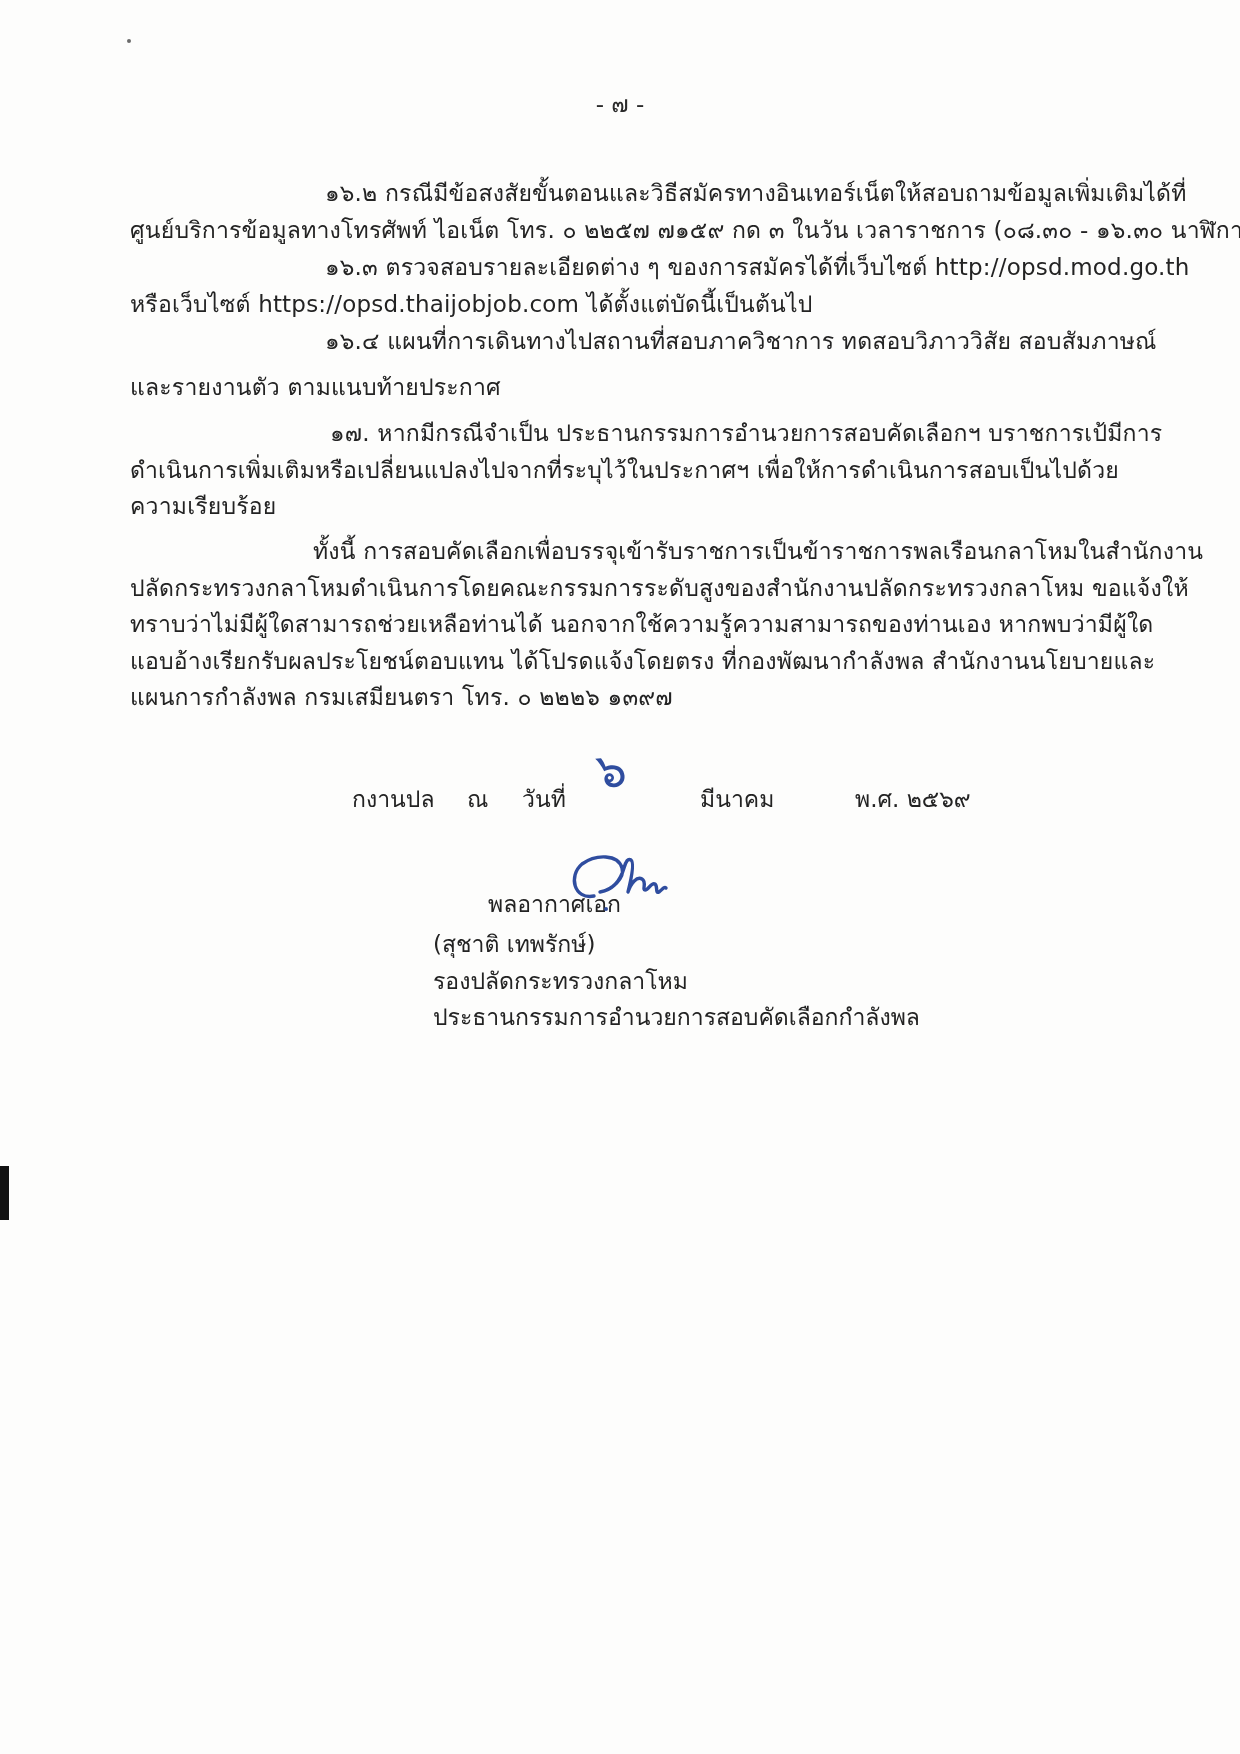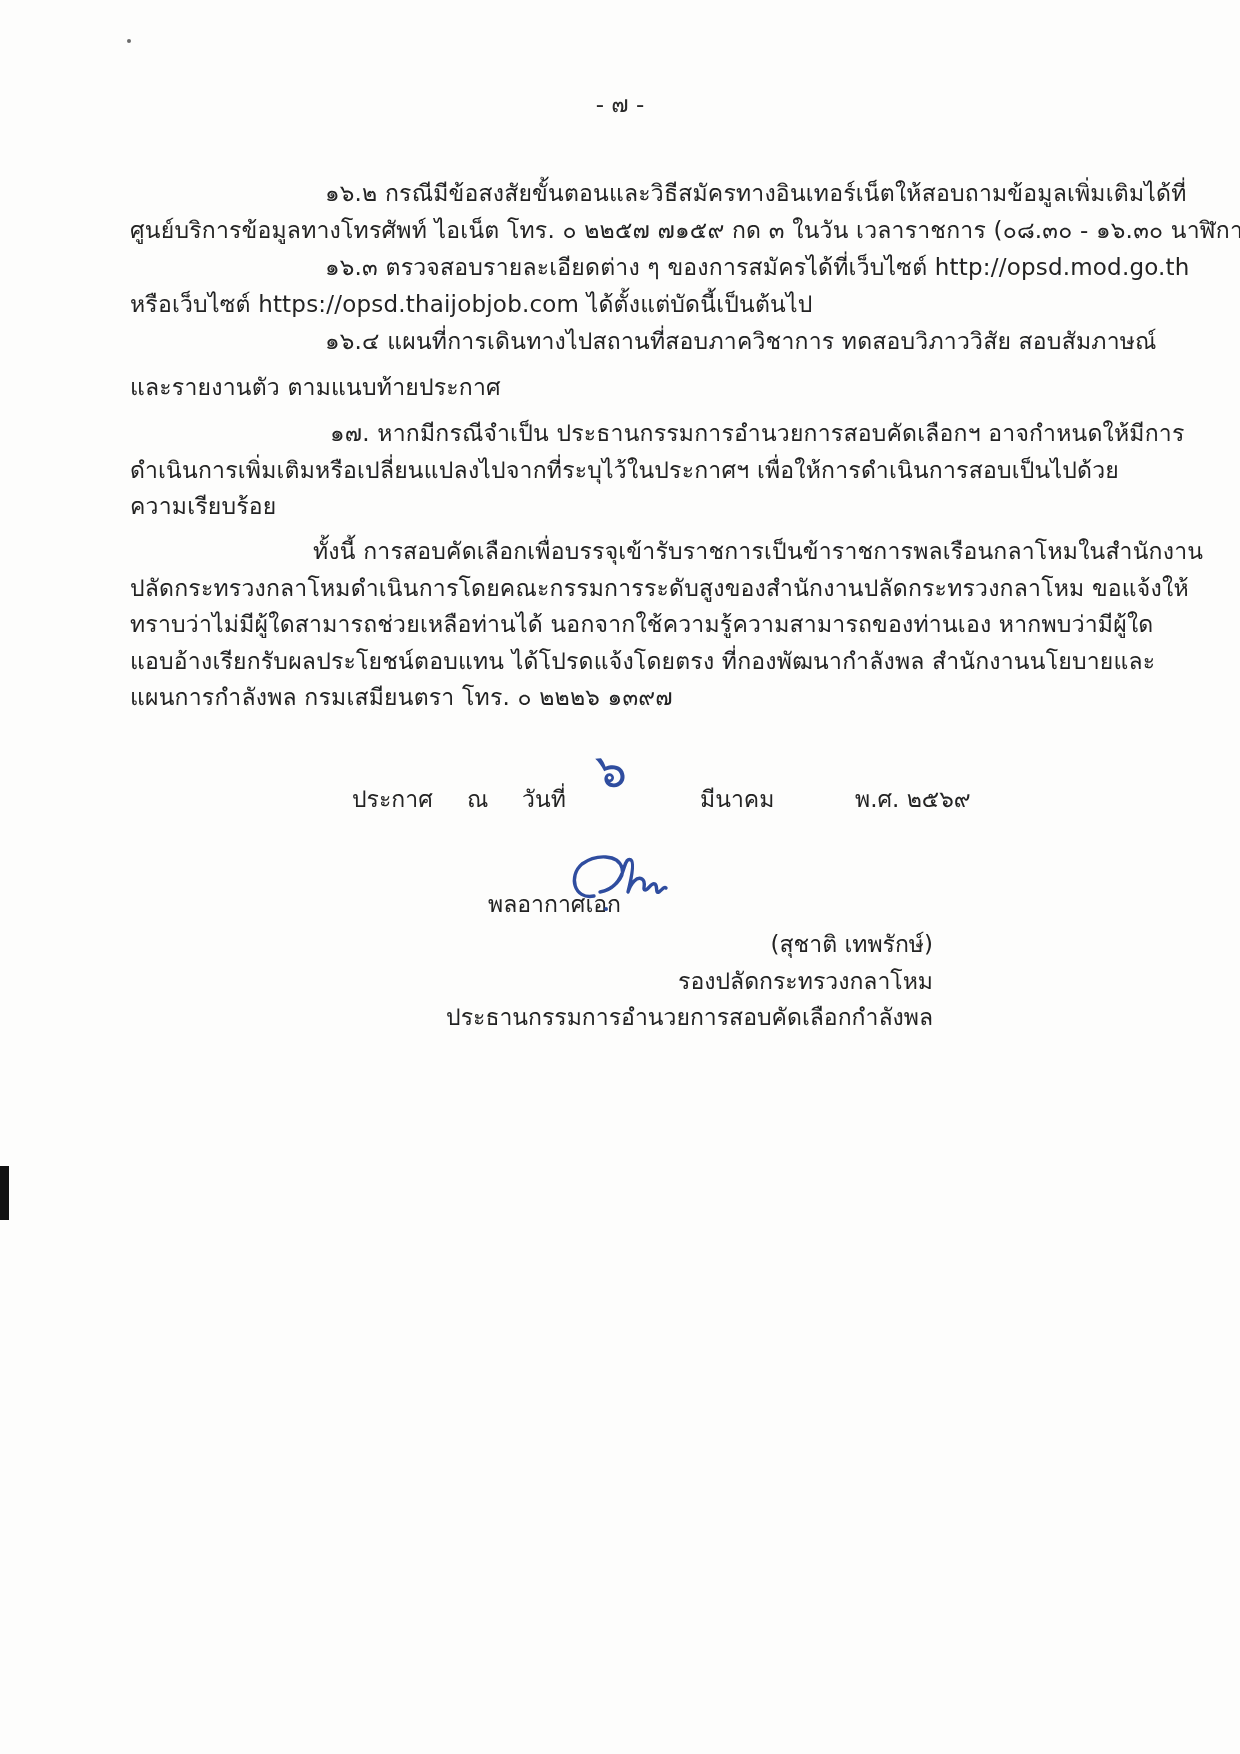--- a/index.html
+++ b/index.html
@@ -61,21 +61,21 @@
   }
   .sig-image {
     position: absolute;
     left: 560px;
     top: 846px;
   }
   .sig-center {
     position: absolute;
     left: 433px;
     width: 500px;
-    text-align: right;
+    text-align: left;
     font-size: 23px;
     white-space: nowrap;
   }
   .edge-mark {
     position: absolute;
     left: 0;
     top: 1166px;
     width: 9px;
     height: 54px;
     background: #121212;
@@ -100,32 +100,32 @@
   <div class="page-number">- ๗ -</div>
 
   <div class="tline indent-sub" style="top:176px">๑๖.๒ กรณีมีข้อสงสัยขั้นตอนและวิธีสมัครทางอินเทอร์เน็ตให้สอบถามข้อมูลเพิ่มเติมได้ที่</div>
   <div class="tline" style="top:213px">ศูนย์บริการข้อมูลทางโทรศัพท์ ไอเน็ต โทร. ๐ ๒๒๕๗ ๗๑๕๙ กด ๓ ในวัน เวลาราชการ (๐๘.๓๐ - ๑๖.๓๐ นาฬิกา)</div>
   <div class="tline indent-sub" style="top:250px">๑๖.๓ ตรวจสอบรายละเอียดต่าง ๆ ของการสมัครได้ที่เว็บไซต์ http://opsd.mod.go.th</div>
   <div class="tline" style="top:287px">หรือเว็บไซต์ https://opsd.thaijobjob.com ได้ตั้งแต่บัดนี้เป็นต้นไป</div>
   <div class="tline indent-sub" style="top:324px">๑๖.๔ แผนที่การเดินทางไปสถานที่สอบภาควิชาการ ทดสอบวิภาววิสัย สอบสัมภาษณ์</div>
   <div class="tline" style="top:370px">และรายงานตัว ตามแนบท้ายประกาศ</div>
 
   <div class="tline indent-par" style="top:416px">
-    <span class="bold">๑๗. หากมีกรณีจำเป็น</span><span> ประธานกรรมการอำนวยการสอบคัดเลือกฯ อาจกำหนดให้มีการ</span>
+    <span class="bold">๑๗. หากมีกรณีจำเป็น</span><span> ประธานกรรมการอำนวยการสอบคัดเลือกฯ บราชการเป้มีการ</span>
   </div>
   <div class="tline" style="top:453px">ดำเนินการเพิ่มเติมหรือเปลี่ยนแปลงไปจากที่ระบุไว้ในประกาศฯ เพื่อให้การดำเนินการสอบเป็นไปด้วย</div>
   <div class="tline" style="top:489px">ความเรียบร้อย</div>
 
   <div class="tline indent-par2" style="top:534px">ทั้งนี้ การสอบคัดเลือกเพื่อบรรจุเข้ารับราชการเป็นข้าราชการพลเรือนกลาโหมในสำนักงาน</div>
   <div class="tline" style="top:607px">ทราบว่าไม่มีผู้ใดสามารถช่วยเหลือท่านได้ นอกจากใช้ความรู้ความสามารถของท่านเอง หากพบว่ามีผู้ใด</div>
   <div class="tline" style="top:571px">ปลัดกระทรวงกลาโหมดำเนินการโดยคณะกรรมการระดับสูงของสำนักงานปลัดกระทรวงกลาโหม ขอแจ้งให้</div>
   <div class="tline" style="top:644px">แอบอ้างเรียกรับผลประโยชน์ตอบแทน ได้โปรดแจ้งโดยตรง ที่กองพัฒนากำลังพล สำนักงานนโยบายและ</div>
   <div class="tline" style="top:680px">แผนการกำลังพล กรมเสมียนตรา โทร. ๐ ๒๒๒๖ ๑๓๙๗</div>
 
-  <div class="date-word" style="left:352px; top:781px">ประกาศ</div>
+  <div class="date-word" style="left:352px; top:781px">กงานปล</div>
   <div class="date-word" style="left:467px; top:781px">ณ</div>
   <div class="date-word" style="left:522px; top:781px">วันที่</div>
   <div class="handwritten-day" style="color:#2f4d9f">๖</div>
   <div class="date-word" style="left:700px; top:781px">มีนาคม</div>
   <div class="date-word" style="left:855px; top:781px">พ.ศ. ๒๕๖๙</div>
 
   <div class="sig-rank">พลอากาศเอก</div>
 
   <span class="sig-image">
     <svg width="120" height="72" viewBox="0 0 120 72" aria-hidden="true">

